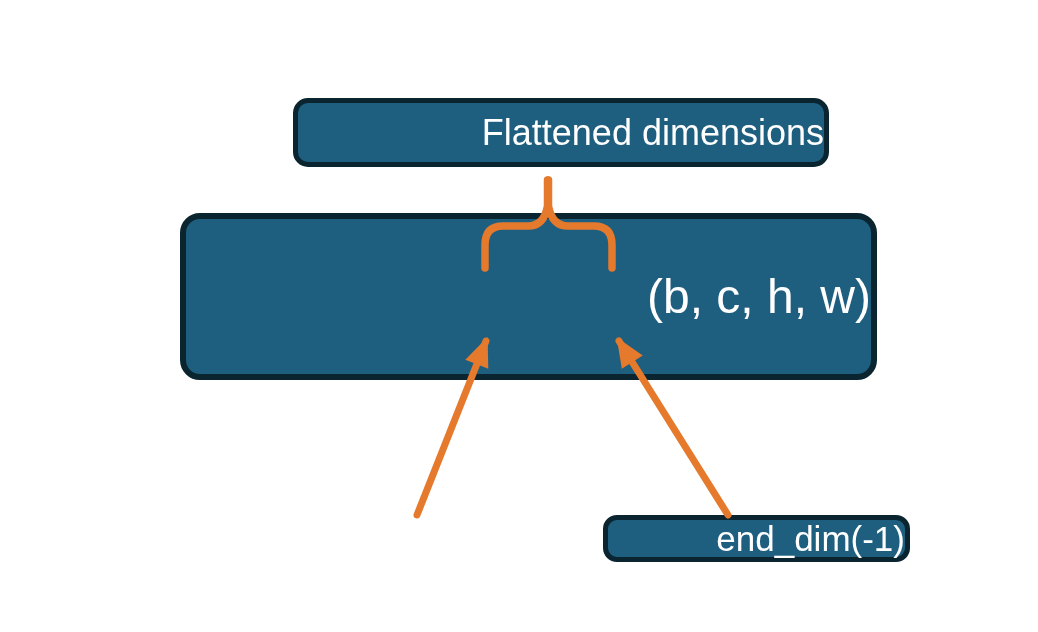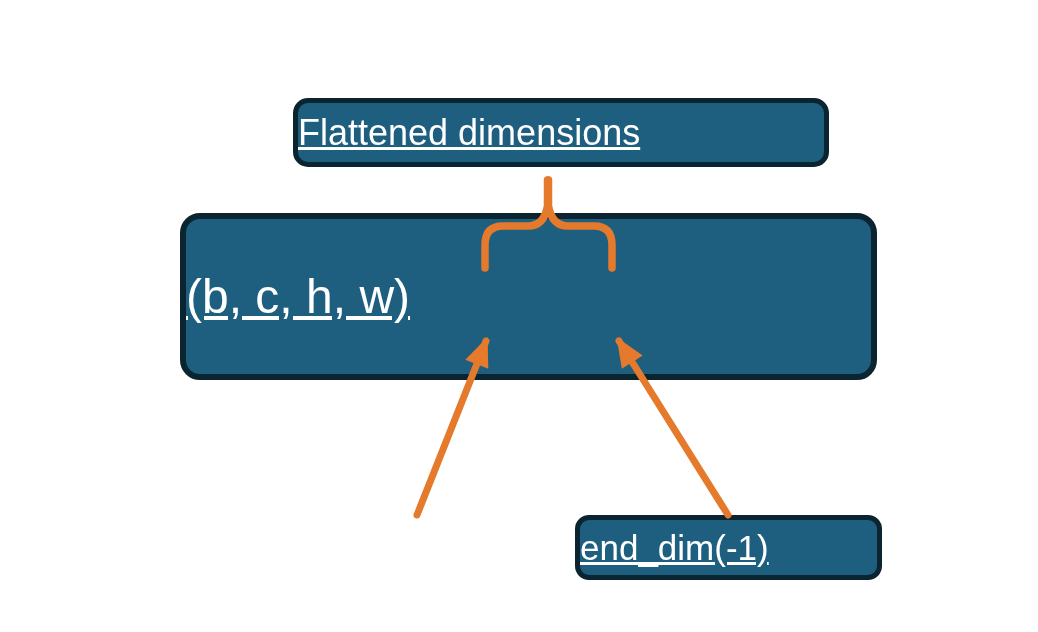--- a/index.html
+++ b/index.html
@@ -20,24 +20,23 @@
     height: 632px;
     background: var(--bg);
     overflow: hidden;
   }
   .node {
     position: absolute;
     background: var(--node-fill);
     border: 5px solid var(--node-border);
     display: flex;
     align-items: center;
-    justify-content: flex-start;
+    justify-content: flex-end;
     color: var(--node-text);
     white-space: nowrap;
-    text-decoration: underline;
   }
   .node-title {
     left: 293px; top: 98px;
     width: 536px; height: 69px;
     border-radius: 15px;
     font-size: 36px;
   }
   .node-tuple {
     left: 180px; top: 213px;
     width: 697px; height: 167px;
@@ -45,22 +44,22 @@
     border-radius: 20px;
     font-size: 48px;
   }
   .node-start {
     left: 265px; top: 516px;
     width: 292px; height: 64px;
     border-radius: 14px;
     font-size: 35px;
   }
   .node-end {
-    left: 575px; top: 515px;
-    width: 307px; height: 65px;
+    left: 603px; top: 515px;
+    width: 307px; height: 47px;
     border-radius: 14px;
     font-size: 35px;
   }
   .overlay {
     position: absolute;
     left: 0; top: 0;
     width: 1038px;
     height: 632px;
     pointer-events: none;
   }

